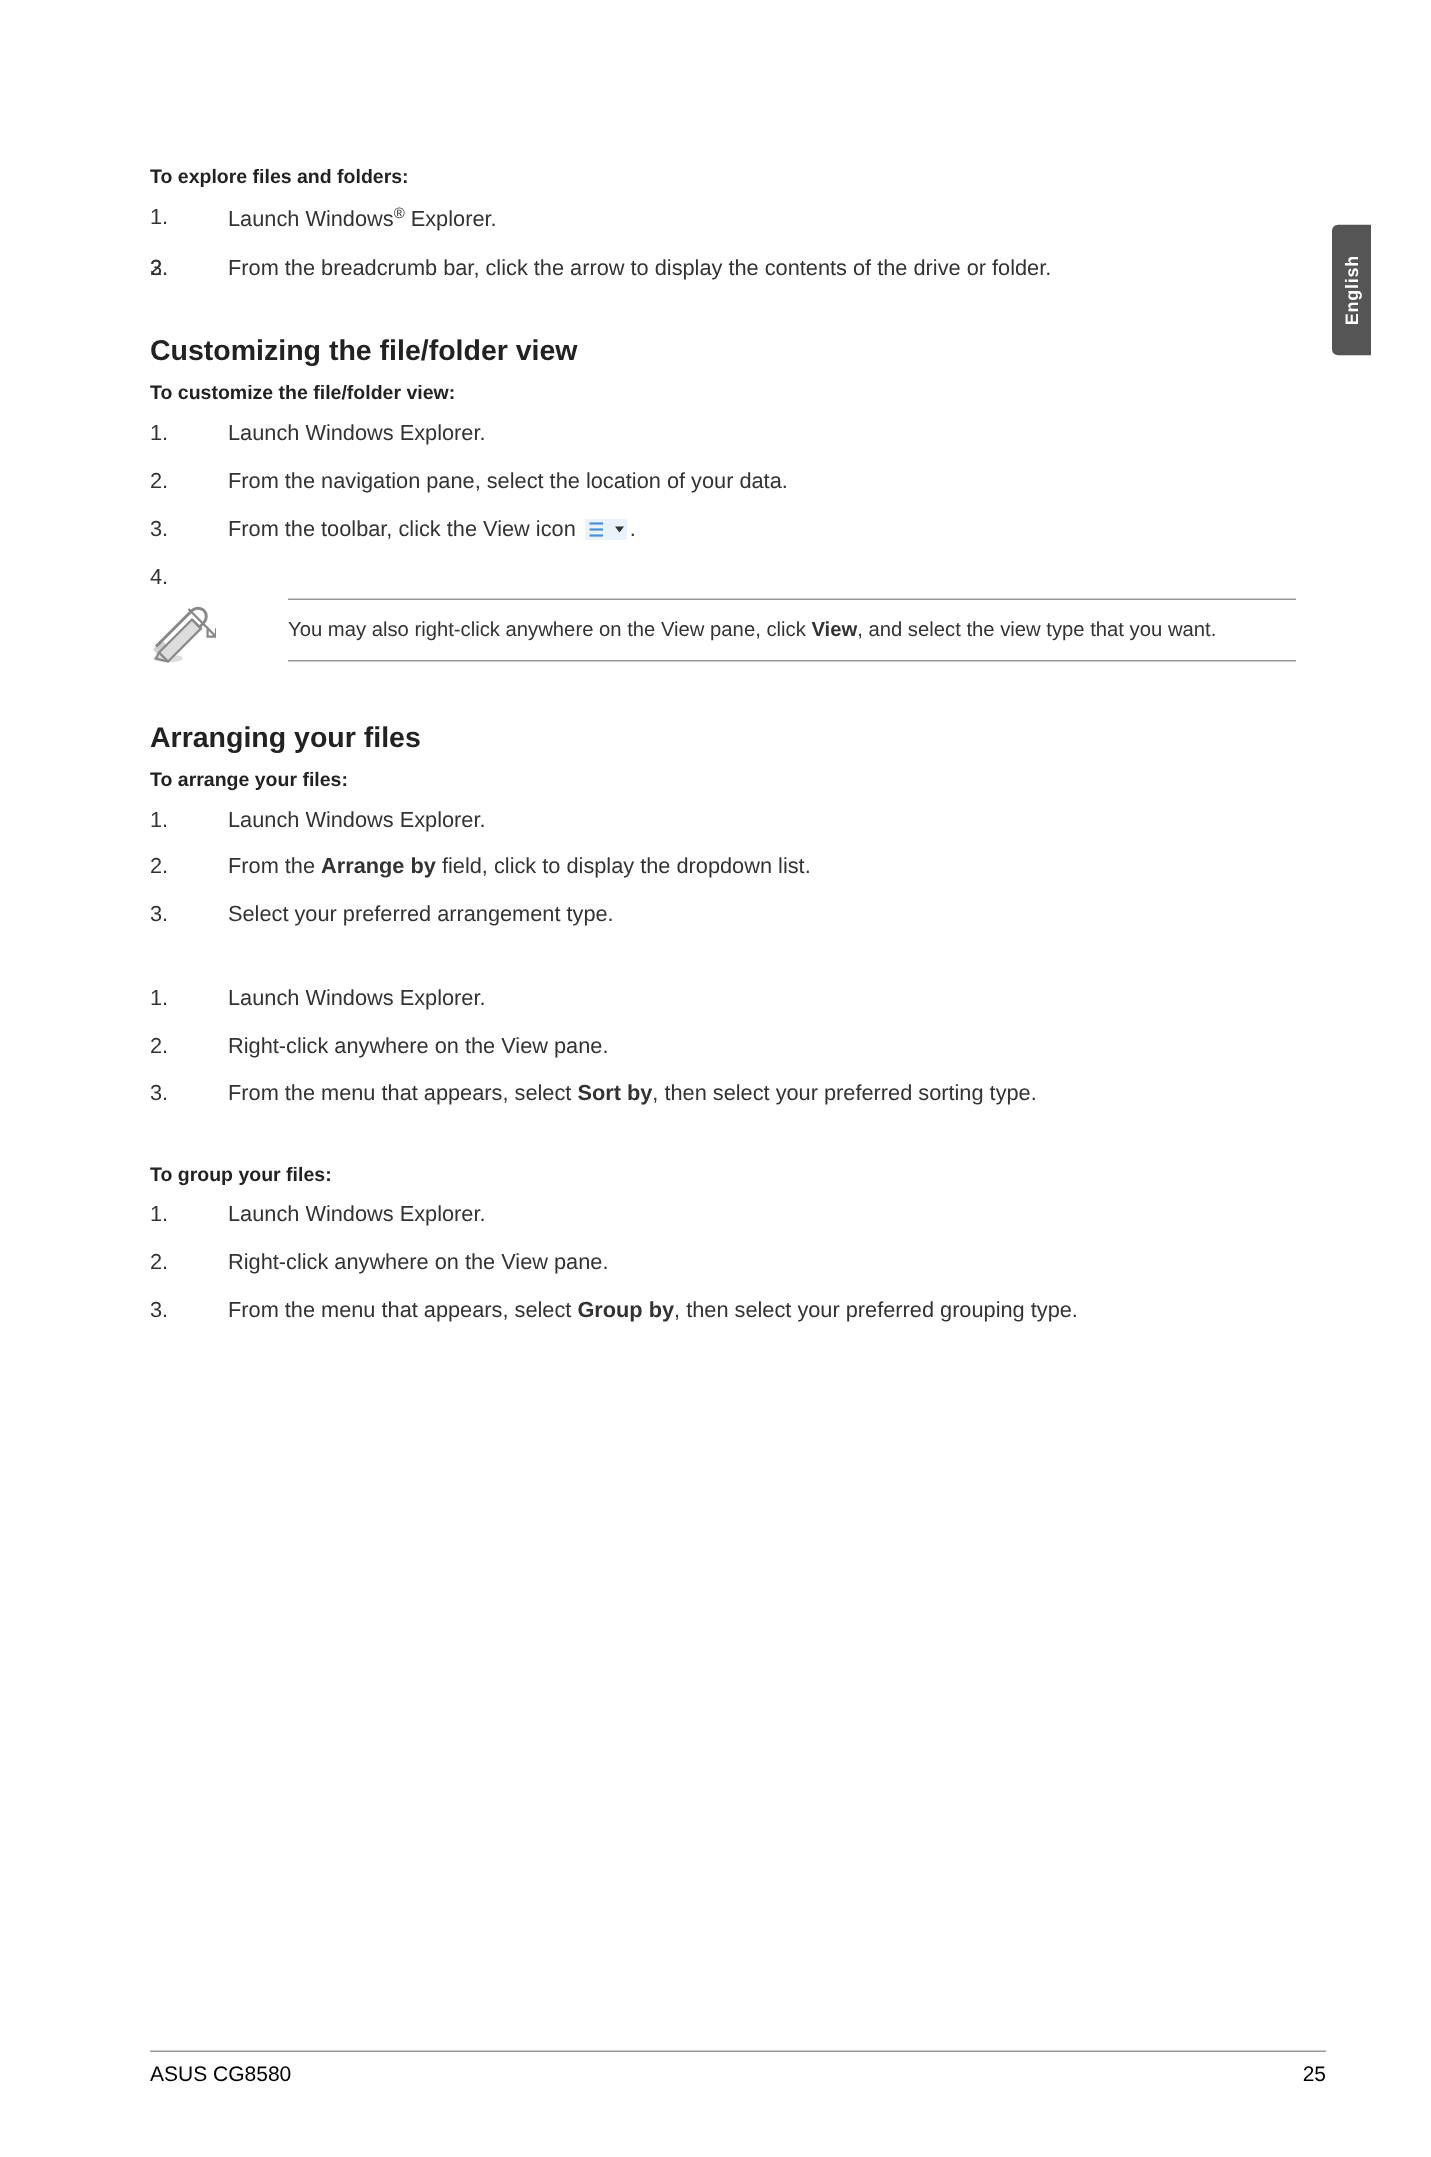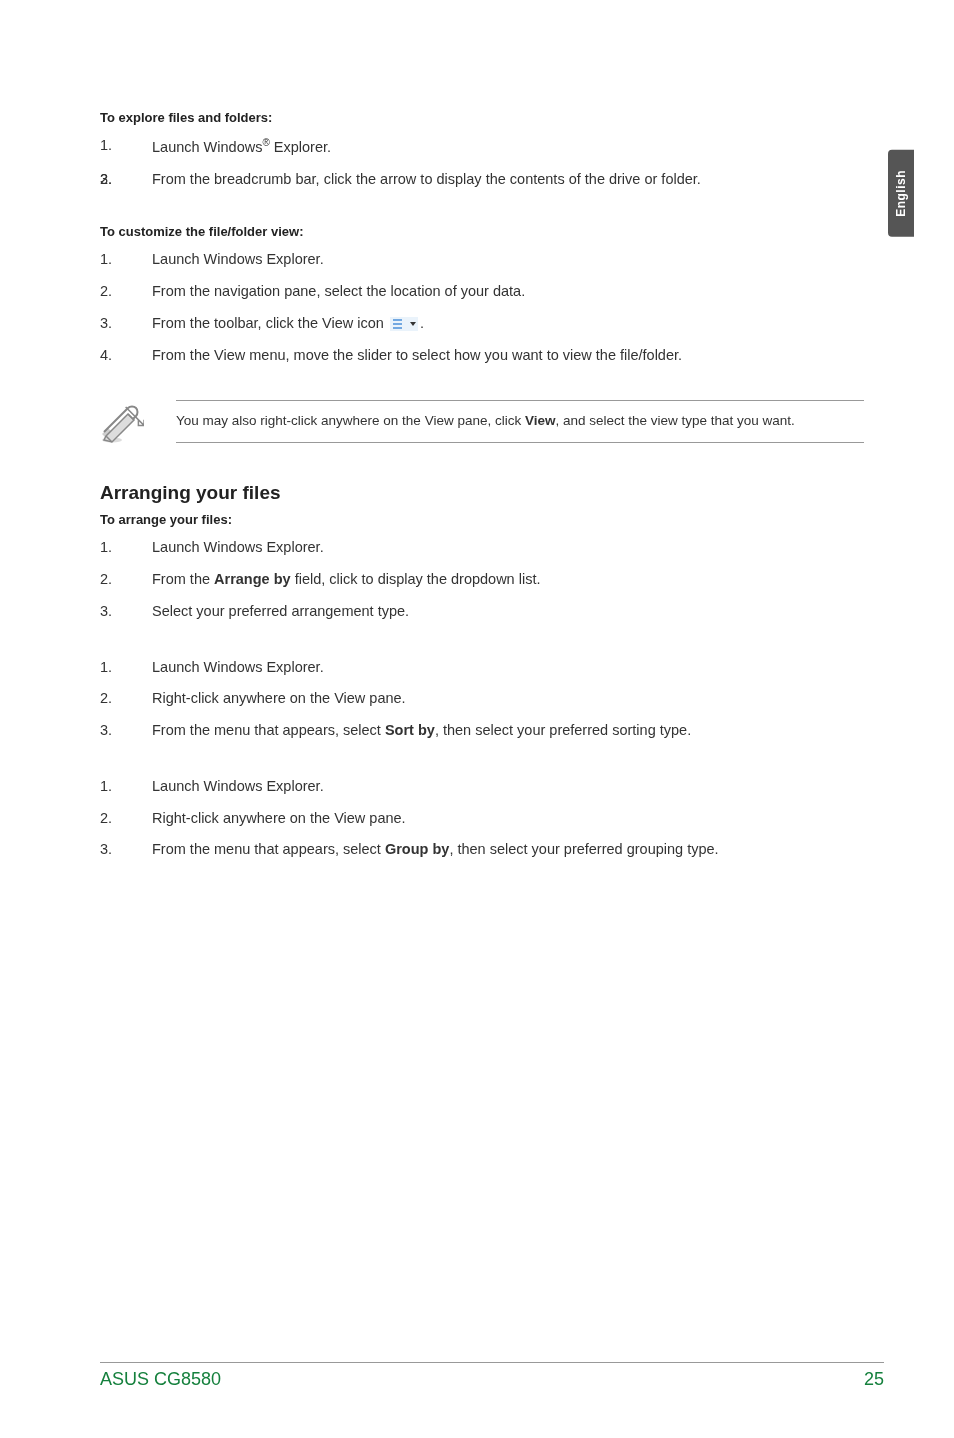--- a/index.html
+++ b/index.html
@@ -64,21 +64,21 @@
     vertical-align: middle;
     position: relative;
     background: #eaf3fb;
     margin: 0 2px;
   }
   .view-icon svg { display: block; }
   .note-block {
     display: flex;
     align-items: flex-start;
     margin: 24px 0 34px 0;
-    gap: 28px;
+    gap: 44px;
   }
   .note-icon {
     flex: 0 0 48px;
     padding-top: 4px;
   }
   .note-text {
     flex: 1;
     border-top: 1px solid #999;
     border-bottom: 1px solid #999;
     padding: 10px 0;
@@ -86,22 +86,22 @@
     color: #333;
     line-height: 1.5;
   }
   .footer {
     position: absolute;
     bottom: 48px;
     left: 100px;
     right: 70px;
     border-top: 1px solid #999;
     padding-top: 6px;
-    font-size: 18px;
-    color: #15803d;
+    font-size: 14px;
+    color: #000000;
     display: flex;
     justify-content: space-between;
   }
 </style>
 </head>
 <body>
 
 <div class="side-tab">English</div>
 
 <div class="section">
@@ -115,20 +115,21 @@
       <span class="num">2.</span>
     </li>
     <li>
       <span class="num">3.</span>
       <span>From the breadcrumb bar, click the arrow to display the contents of the drive or folder.</span>
     </li>
   </ol>
 </div>
 
 <div class="section">
+  <h2>Customizing the file/folder view</h2>
   <div class="subhead">To customize the file/folder view:</div>
   <ol>
     <li>
       <span class="num">1.</span>
       <span>Launch Windows Explorer.</span>
     </li>
     <li>
       <span class="num">2.</span>
       <span>From the navigation pane, select the location of your data.</span>
     </li>
@@ -137,21 +138,20 @@
       <span>From the toolbar, click the View icon </span><span class="view-icon"><svg width="28" height="14">
             <rect x="0" y="0" width="28" height="14" fill="#eaf3fb"></rect>
             <line x1="3" y1="3" x2="12" y2="3" stroke="#4a8fd8" stroke-width="1.5"></line>
             <line x1="3" y1="7" x2="12" y2="7" stroke="#4a8fd8" stroke-width="1.5"></line>
             <line x1="3" y1="11" x2="12" y2="11" stroke="#4a8fd8" stroke-width="1.5"></line>
             <path d="M20 5 L23 9 L26 5 Z" fill="#333"></path>
           </svg></span><span>.</span>
     </li>
     <li>
       <span class="num">4.</span>
-      <span>From the View menu, move the slider to select how you want to view the file/folder.</span>
     </li>
   </ol>
 </div>
 
 <div class="note-block">
   <div class="note-icon">
     <svg width="44" height="40" viewBox="0 0 44 40">
       <path d="M6 34 L30 10 C32 8 36 8 38 10 C40 12 40 16 38 18 L14 42" fill="none" stroke="#888" stroke-width="2" transform="translate(-2,-6)"></path>
       <path d="M4 36 L10 30 L14 34 L8 40 Z" fill="#888" opacity="0.4" transform="translate(-2,-6)"></path>
       <ellipse cx="12" cy="36" rx="10" ry="2.5" fill="#bbb" opacity="0.5"></ellipse>
@@ -196,20 +196,21 @@
       <span>Right-click anywhere on the View pane.</span>
     </li>
     <li>
       <span class="num">3.</span>
       <span>From the menu that appears, select </span><b>Sort by</b><span>, then select your preferred sorting type.</span>
     </li>
   </ol>
 </div>
 
 <div class="section">
+  <div class="subhead">To group your files:</div>
   <ol>
     <li>
       <span class="num">1.</span>
       <span>Launch Windows Explorer.</span>
     </li>
     <li>
       <span class="num">2.</span>
       <span>Right-click anywhere on the View pane.</span>
     </li>
     <li>

